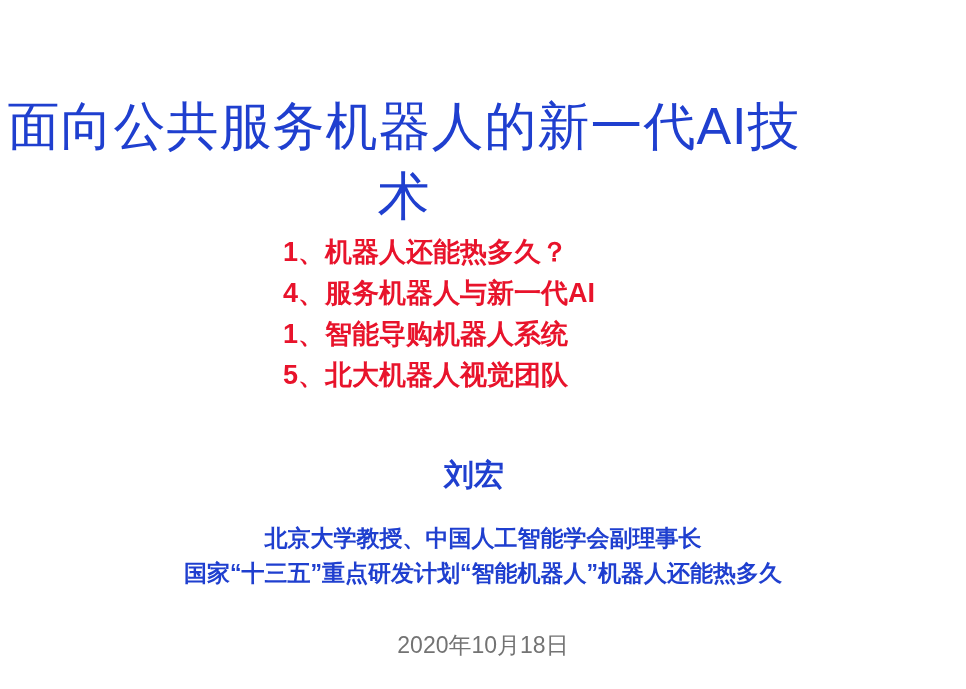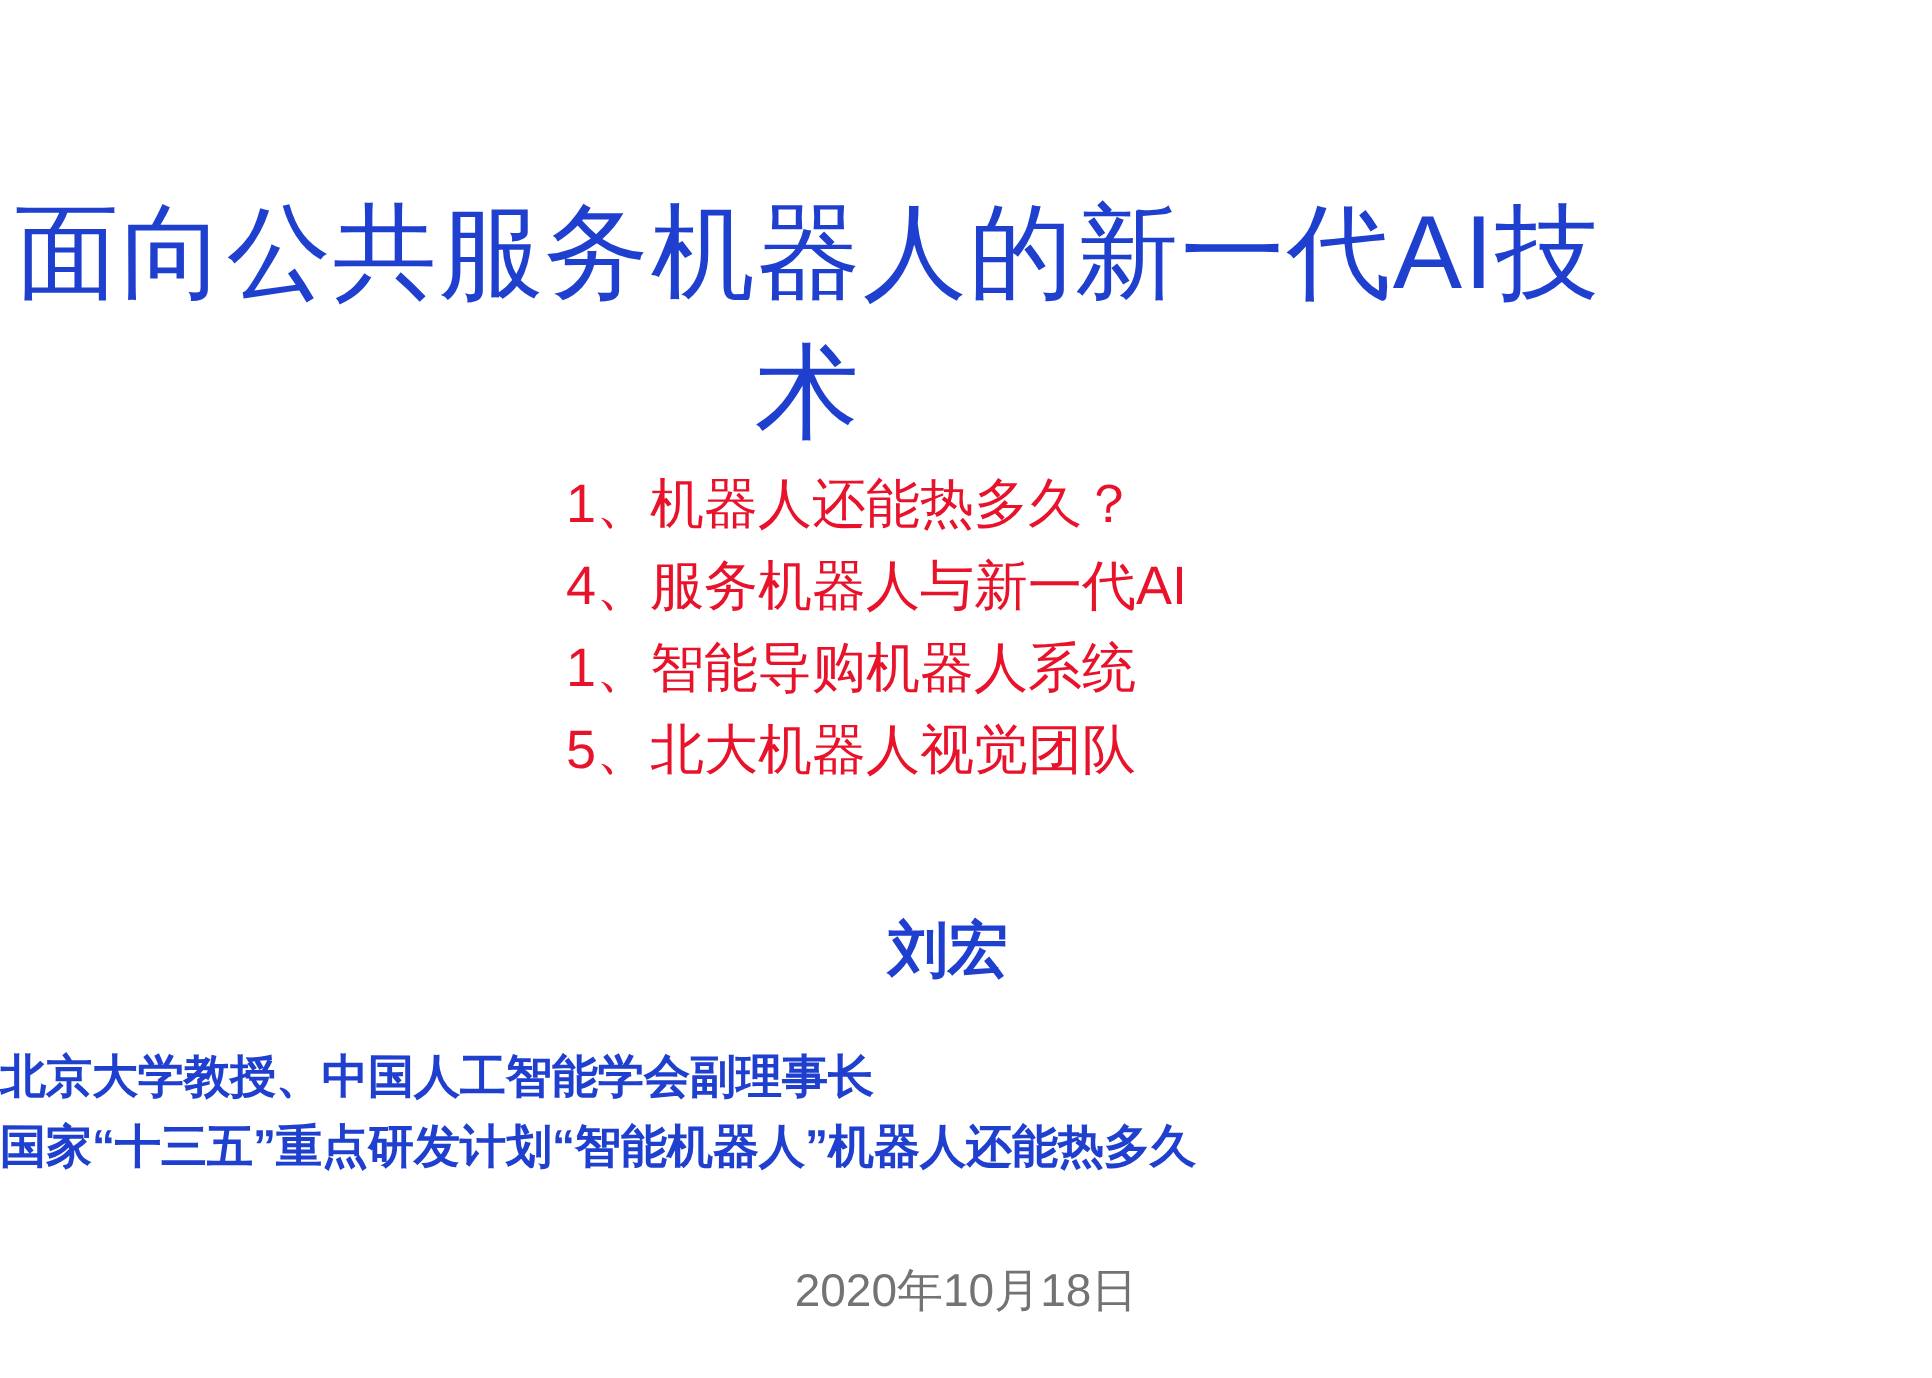--- a/index.html
+++ b/index.html
@@ -47,41 +47,41 @@
     top: 232px;
     left: 0;
     width: 966px;
   }
   .agenda-item {
     display: block;
     width: 400px;
     margin: 0 auto;
     text-align: left;
     font-size: 27px;
-    font-weight: 400;
+    font-weight: 700;
     color: #e8132b;
     line-height: 41px;
     white-space: nowrap;
   }
   .speaker {
     position: absolute;
     top: 455px;
     left: 0;
     width: 948px;
     text-align: center;
     font-size: 30px;
     font-weight: 700;
     color: #1f3fcf;
   }
   .affiliation {
     position: absolute;
     top: 521px;
     left: 0;
     width: 966px;
-    text-align: left;
+    text-align: center;
   }
   .affiliation-line {
     display: block;
     font-size: 23px;
     font-weight: 700;
     color: #1f3fcf;
     line-height: 35px;
     white-space: nowrap;
   }
   .date {

